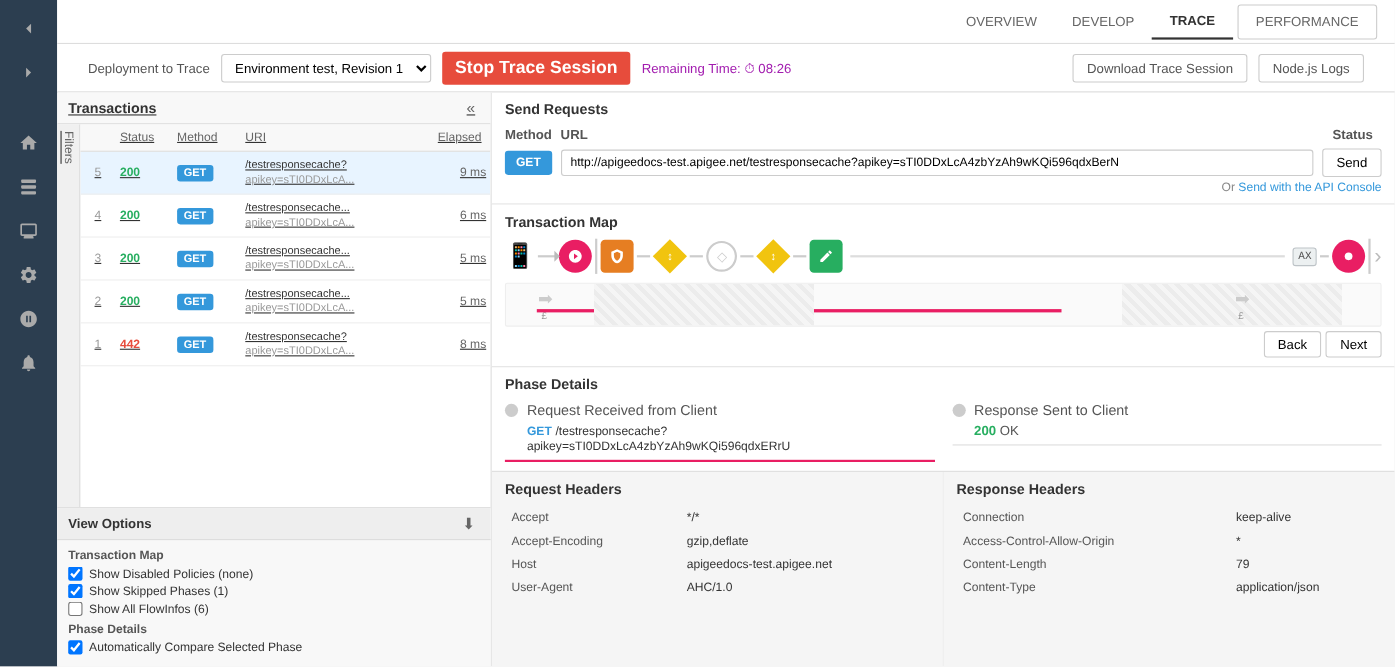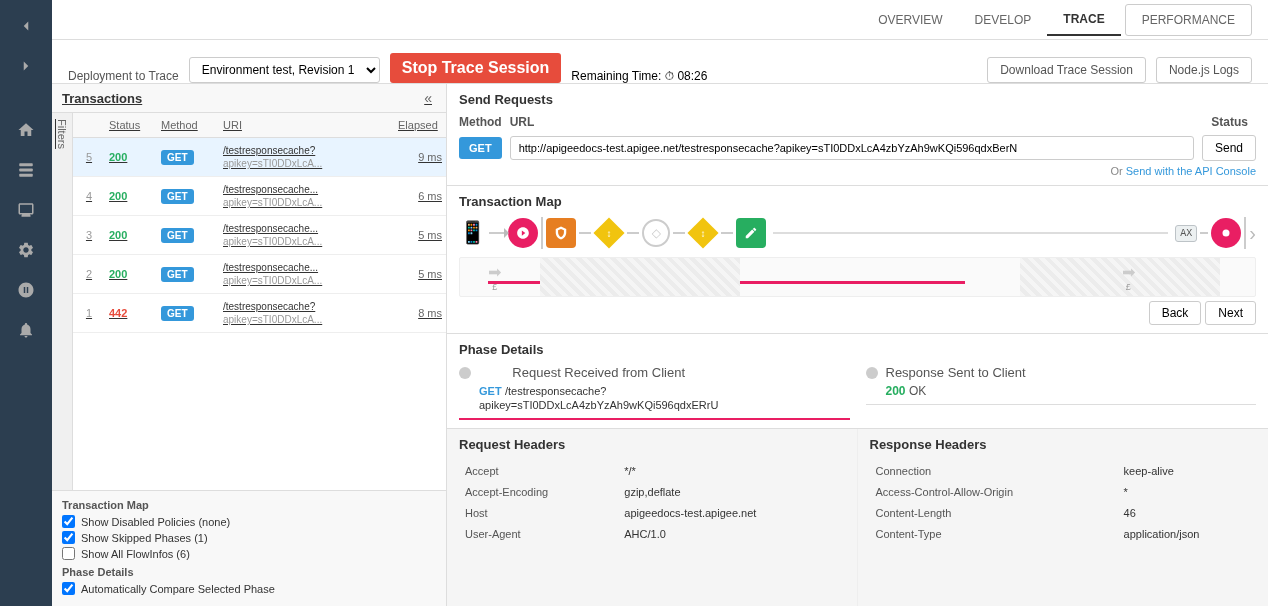--- a/index.html
+++ b/index.html
@@ -64,22 +64,22 @@
       border-radius: 3px;
       margin-left: 4px;
     }
 
     
     .toolbar {
       height: 44px;
       background: #fff;
       border-bottom: 1px solid #ddd;
       display: flex;
-      align-items: flex-end;
-      padding: 0 16px;
+      align-items: center;
+      padding: 0 28px;
       gap: 10px;
     }
     .toolbar-label { font-size: 12px; color: #555; white-space: nowrap; }
     .deployment-select {
       padding: 4px 8px;
       border: 1px solid #ccc;
       border-radius: 3px;
       font-size: 12px;
       background: #fff;
       cursor: pointer;
@@ -87,21 +87,21 @@
     .btn-stop {
       padding: 6px 12px;
       background: #e74c3c;
       color: #fff;
       border: none;
       border-radius: 3px;
       font-size: 16px;
       cursor: pointer;
       font-weight: bold;
     }
-    .remaining-time { font-size: 12px; color: #000000; }
+    .remaining-time { font-size: 12px; color: #a21caf; }
     .btn-outline {
       padding: 5px 12px;
       background: #fff;
       color: #555;
       border: 1px solid #ccc;
       border-radius: 3px;
       font-size: 12px;
       cursor: pointer;
     }
 
@@ -287,21 +287,21 @@
     }
     .phase-dot {
       width: 12px;
       height: 12px;
       border-radius: 50%;
       background: #ccc;
       margin-top: 2px;
       flex-shrink: 0;
     }
     .phase-info {}
-    .phase-name { font-size: 13px; color: #555; margin-bottom: 4px; text-align: center; }
+    .phase-name { font-size: 13px; color: #555; margin-bottom: 4px; }
     .phase-method-get { color: #3498db; font-weight: bold; font-size: 11px; }
     .phase-status-200 { color: #27ae60; font-weight: bold; }
     .phase-status-ok { color: #555; font-size: 12px; }
     .phase-divider-pink {
       border-top: 2px solid #e91e63;
       margin-top: 6px;
     }
     .phase-divider-gray {
       border-top: 1px solid #ddd;
       margin-top: 6px;
@@ -498,20 +498,24 @@
                     <div class="uri-line2">apikey=sTI0DDxLcA...</div>
                   </div>
                   <div class="table-cell elapsed-cell">8 ms</div>
                 </div>
               </div>
             </div>
           </div>
         </div>
 
         <div class="view-options">
+          <div class="view-options-header">
+            <span class="view-options-title">View Options</span>
+            <button class="collapse-btn">⬇</button>
+          </div>
           <div class="view-options-body">
             <div class="vo-section-title">Transaction Map</div>
             <div class="vo-checkbox-row">
               <input type="checkbox" id="cb-disabled" checked="" style="">
               <label for="cb-disabled">Show Disabled Policies (none)</label>
             </div>
             <div class="vo-checkbox-row">
               <input type="checkbox" id="cb-skipped" checked="" style="">
               <label for="cb-skipped">Show Skipped Phases (1)</label>
             </div>
@@ -714,21 +718,21 @@
                   <tr>
                 <td class="header-name">Connection</td>
                 <td class="header-value">keep-alive</td>
               </tr>
               <tr>
                 <td class="header-name">Access-Control-Allow-Origin</td>
                 <td class="header-value">*</td>
               </tr>
               <tr>
                 <td class="header-name">Content-Length</td>
-                <td class="header-value">46</td>
+                <td class="header-value">79</td>
               </tr>
               <tr>
                 <td class="header-name">Content-Type</td>
                 <td class="header-value">application/json</td>
               </tr>
             </tbody>
               </table>
           </div>
         </div>
       </div>

